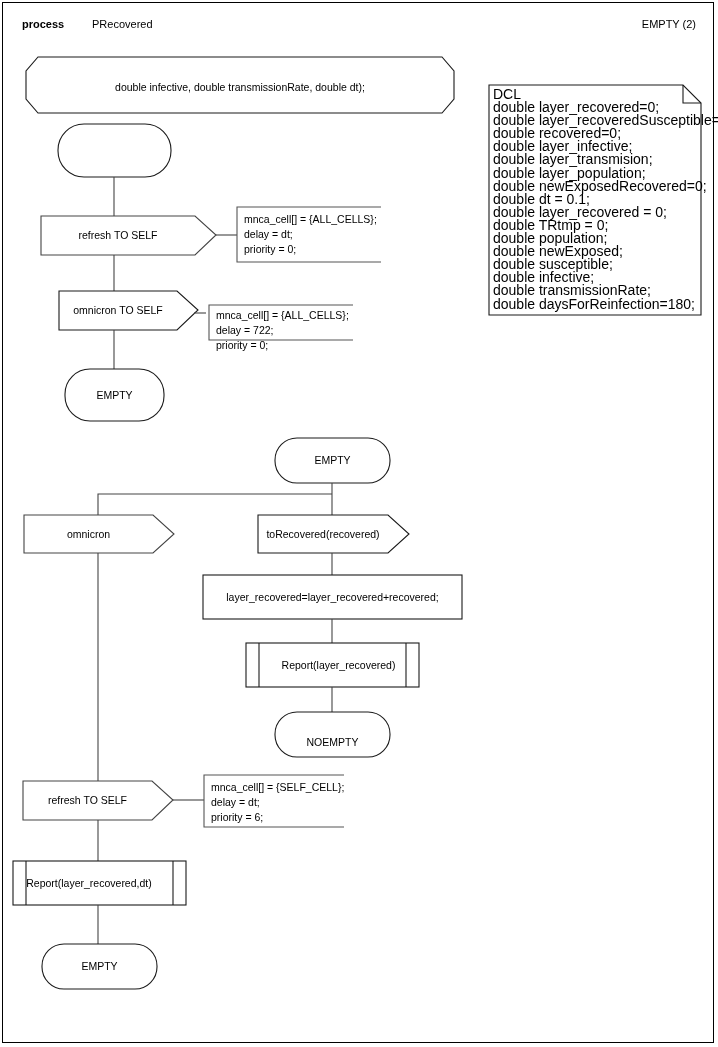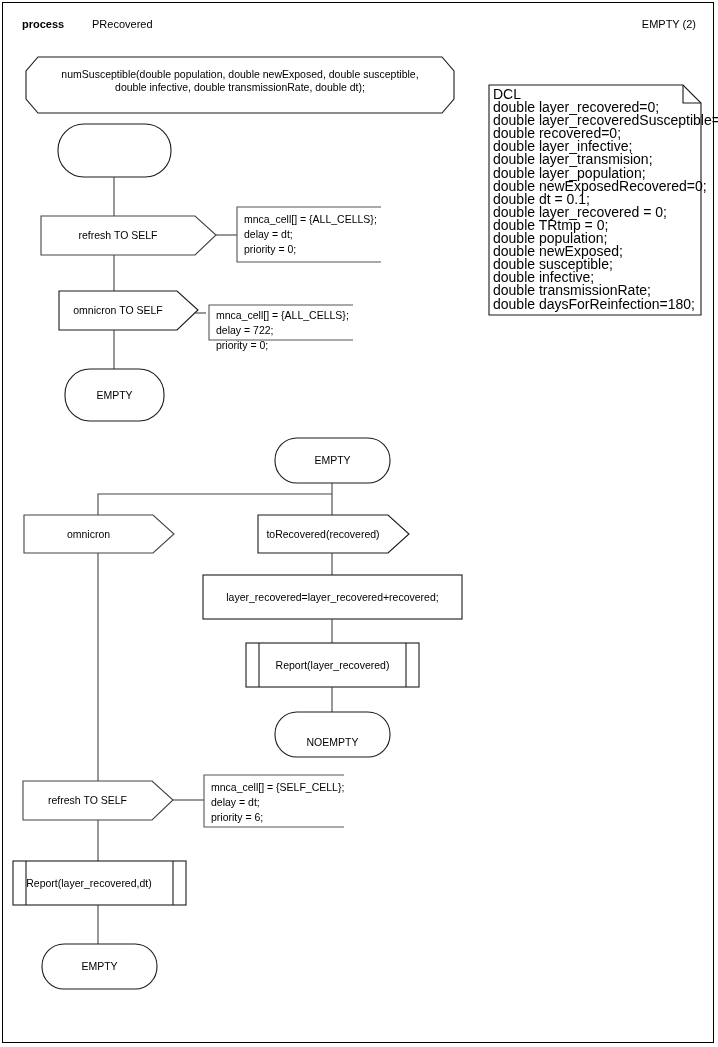--- a/index.html
+++ b/index.html
@@ -163,40 +163,39 @@
     <path class="open" d="M381,207 L237,207 L237,262 L381,262"></path>
     <path class="open" d="M353,305 L209,305 L209,340 L353,340"></path>
     <path class="open" d="M344,775 L204,775 L204,827 L344,827"></path>
 
     <path class="shape-dark" d="M489,85 L683,85 L701,103 L701,315 L489,315 Z"></path>
     <path class="inner" d="M683,85 L683,103 L701,103"></path>
 
   </svg>
 
   <div class="lbl multi" style="left:32px; top:68px; width:416px;">
-    <span>numSusceptible(double population, double newExposed, double susceptible,</span>
     <br>
     <span>double infective, double transmissionRate, double dt);</span>
   </div>
 
   <div class="lbl" style="left:41px; top:229px; width:154px;">refresh TO SELF</div>
 
   <div class="lbl" style="left:59px; top:304px; width:118px;">omnicron TO SELF</div>
 
   <div class="lbl" style="left:65px; top:389px; width:99px;">EMPTY</div>
 
   <div class="lbl" style="left:275px; top:454px; width:115px;">EMPTY</div>
 
   <div class="lbl" style="left:24px; top:528px; width:129px;">omnicron</div>
 
   <div class="lbl" style="left:258px; top:528px; width:130px;">toRecovered(recovered)</div>
 
   <div class="lbl" style="left:203px; top:591px; width:259px;">layer_recovered=layer_recovered+recovered;</div>
 
-  <div class="lbl" style="left:259px; top:659px; width:147px;">Report(layer_recovered)</div>
+  <div class="lbl" style="left:259px; top:659px; width:147px;padding-left:6px;">Report(layer_recovered)</div>
 
   <div class="lbl" style="left:275px; top:728px; width:115px;margin-top:8px;">NOEMPTY</div>
 
   <div class="lbl" style="left:23px; top:794px; width:129px;">refresh TO SELF</div>
 
   <div class="lbl" style="left:26px; top:877px; width:126px;">Report(layer_recovered,dt)</div>
 
   <div class="lbl" style="left:42px; top:960px; width:115px;">EMPTY</div>
 
   <div class="cmt" style="left:244px; top:212px;">

